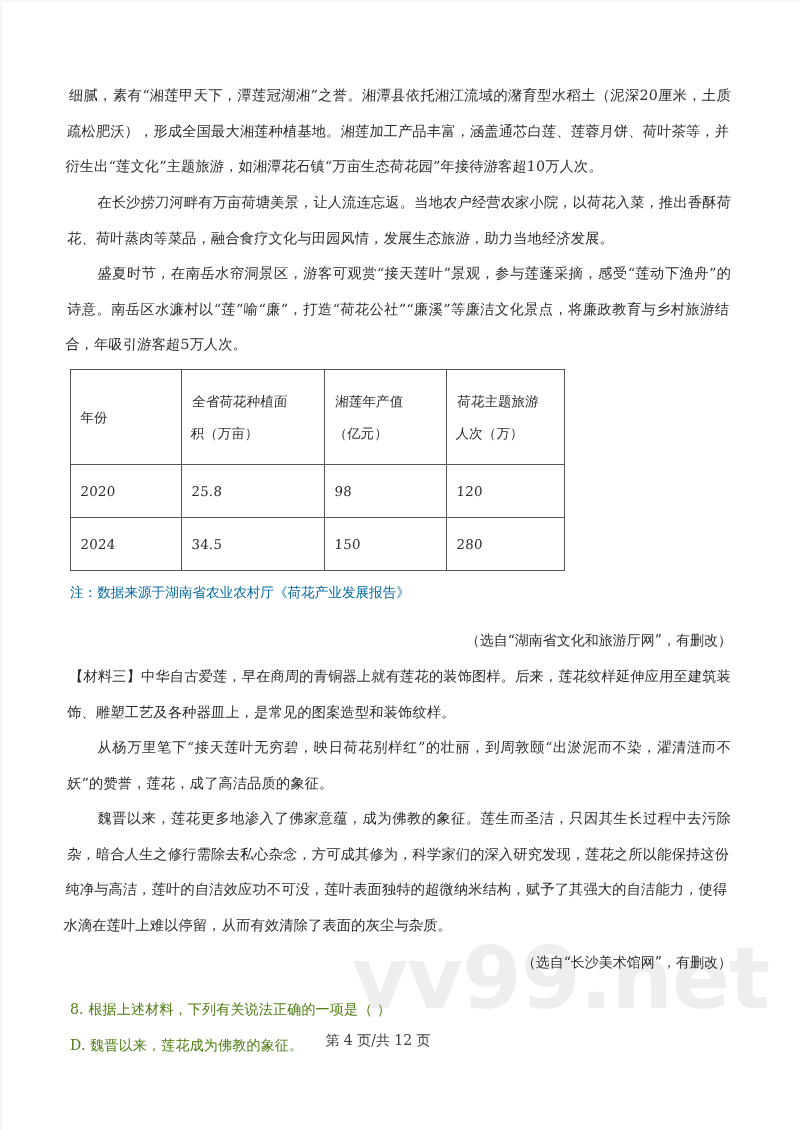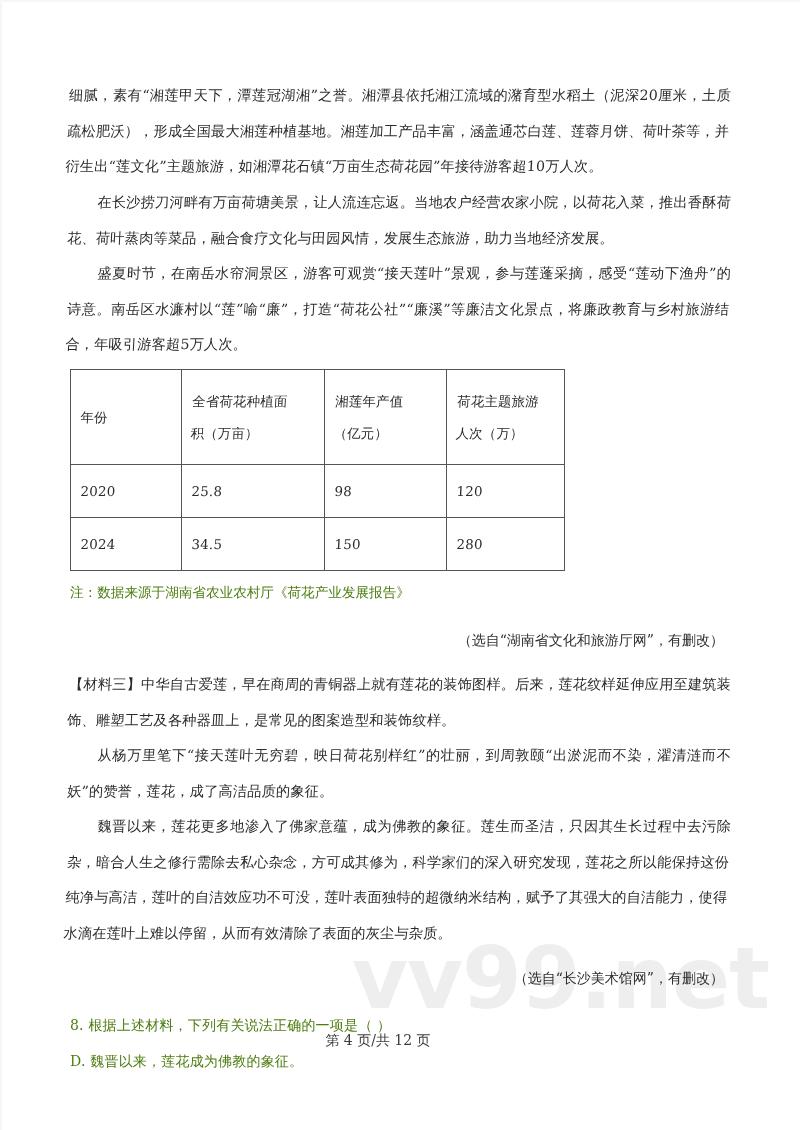--- a/index.html
+++ b/index.html
@@ -76,30 +76,30 @@
   table.data-table td.c1 { width: 124px; }
   table.data-table td.c2 { width: 103px; }
   table.data-table td.c3 { width: 99px; }
   td.head-cell .hl { display: block; }
 
   
   .note {
     font-family: "DejaVu Serif", "Liberation Serif", serif;
     font-size: 13.6px;
     line-height: 30px;
-    color: #4d7c0f;
+    color: #0369a1;
     margin: 6px 0 14px 0;
   }
   .source {
     font-family: "DejaVu Serif", "Liberation Serif", serif;
     font-size: 14px;
     line-height: 38px;
     color: #2e2e2e;
     text-align: right;
-    margin: 8px;
+    margin: 0;
   }
   
   .q-block { margin-top: 10px; }
   .question, .option {
     font-family: "DejaVu Serif", "Liberation Serif", serif;
     font-size: 14px;
     line-height: 36px;
     color: #4d7c0f;
     margin: 0;
     letter-spacing: 0.2px;

